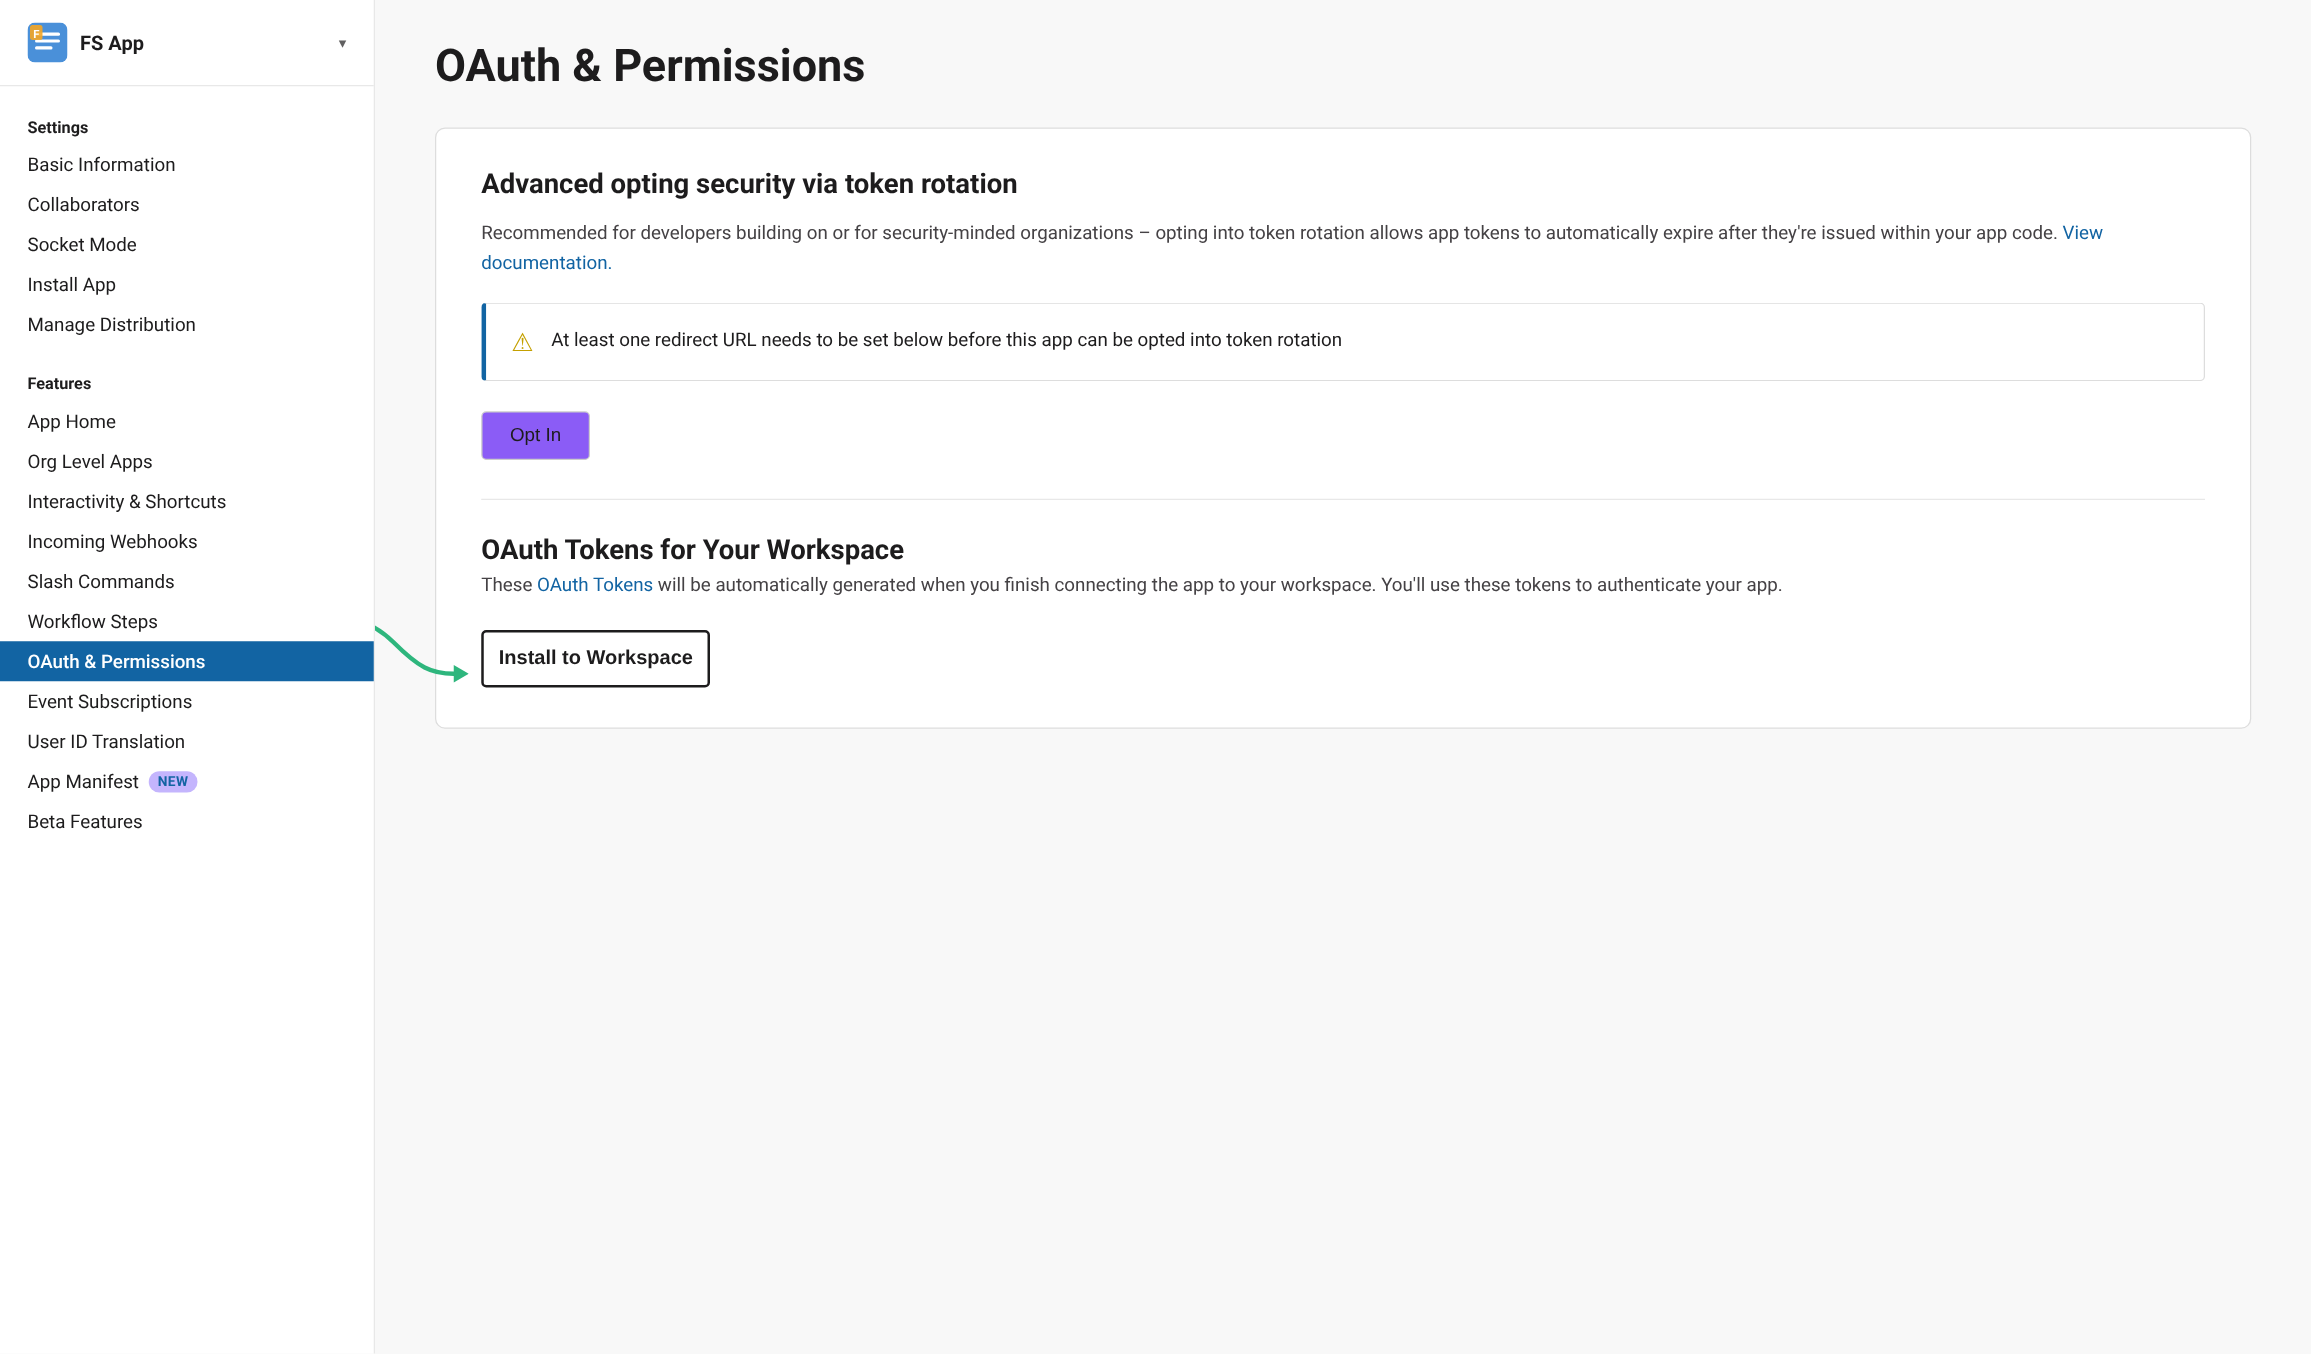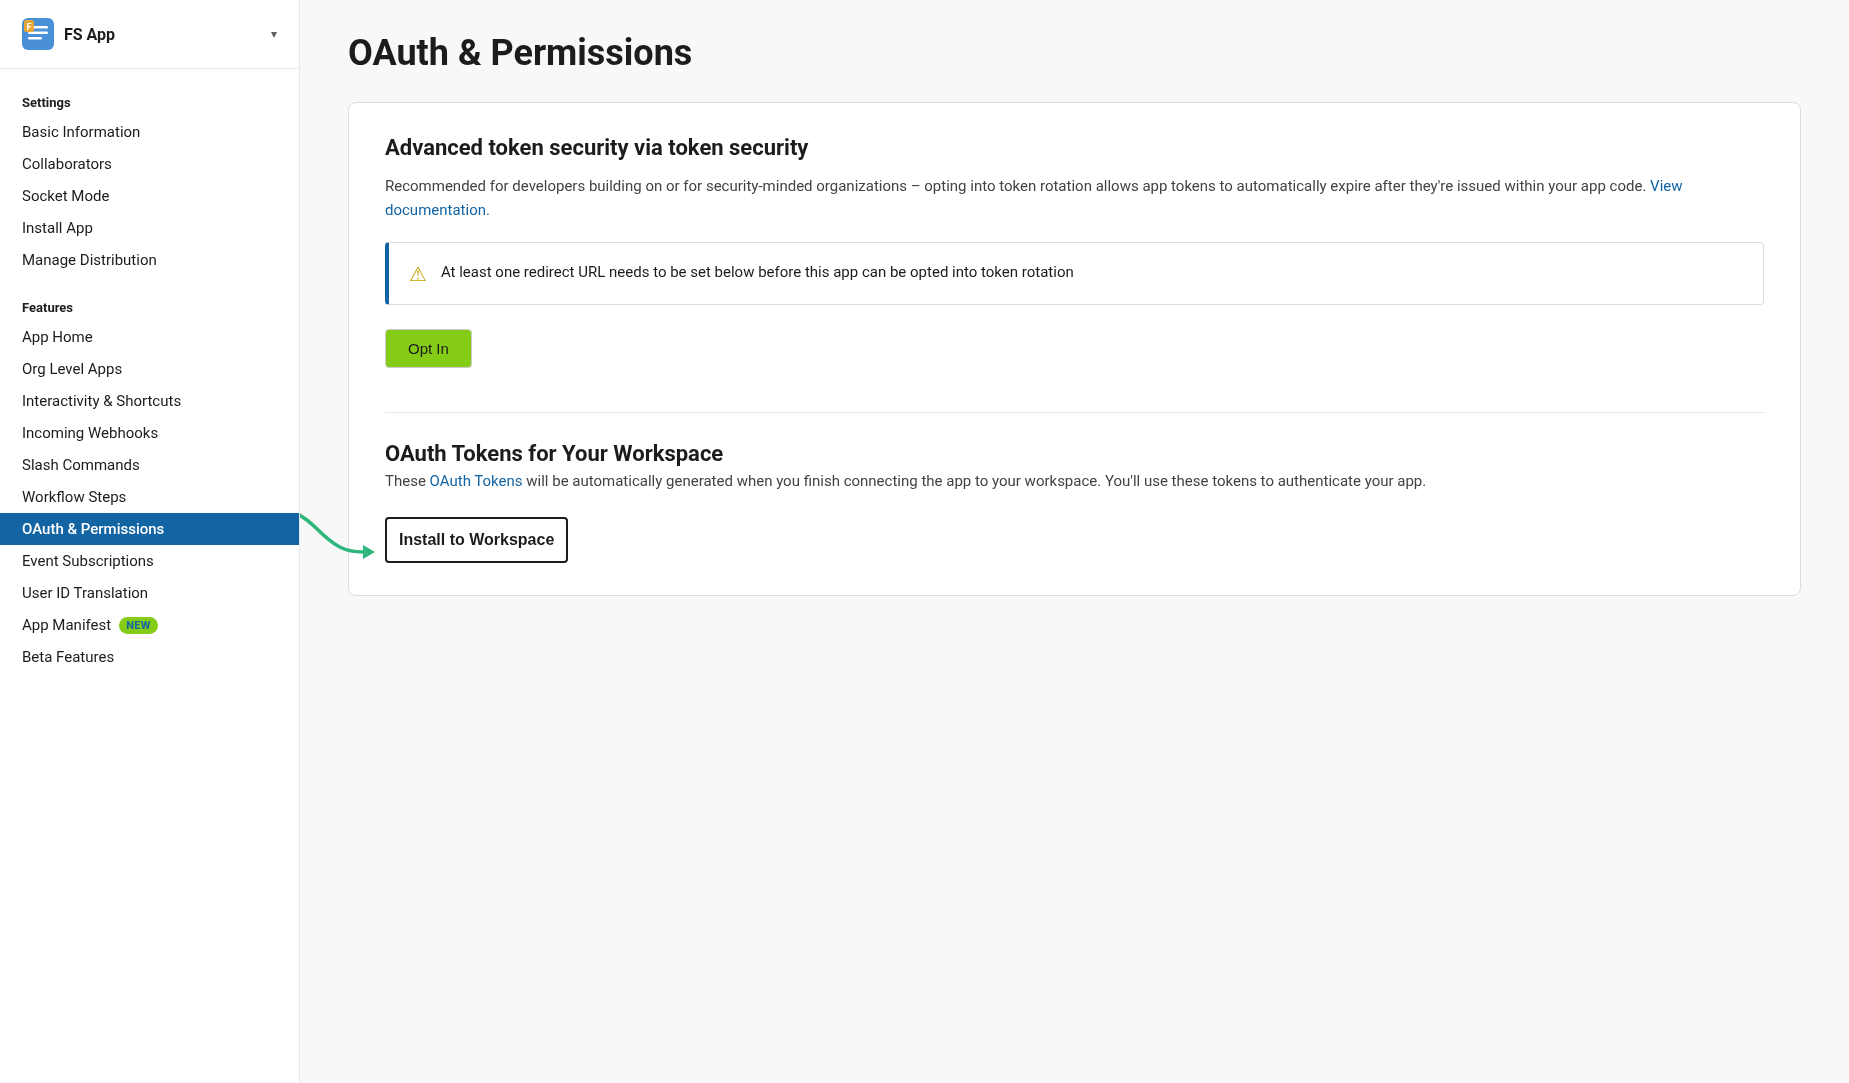--- a/index.html
+++ b/index.html
@@ -78,21 +78,21 @@
       font-weight: 500;
     }
     .sidebar-item-with-badge {
       display: flex;
       align-items: center;
       gap: 8px;
       padding: 7px 22px;
       cursor: pointer;
     }
     .new-badge {
-      background: #84cc16;
+      background: #c4b5fd;
       color: #1264a3;
       font-size: 11px;
       font-weight: 700;
       padding: 2px 7px;
       border-radius: 10px;
       letter-spacing: 0.3px;
     }
     
     .main {
       flex: 1;
@@ -143,29 +143,29 @@
       color: #c4a000;
       margin-top: 1px;
       flex-shrink: 0;
     }
     .warning-text {
       font-size: 15px;
       color: #1d1c1d;
       line-height: 1.5;
     }
     .opt-in-btn {
-      background: #84cc16;
+      background: #8b5cf6;
       border: 1px solid #ccc;
       border-radius: 4px;
       padding: 10px 22px;
       font-size: 15px;
       font-weight: 500;
       color: #1d1c1d;
       cursor: pointer;
-      margin-bottom: 16px;
+      margin-bottom: 3px;
     }
     .divider {
       border: none;
       border-top: 1px solid #e8e8e8;
       margin: 28px 0;
     }
     .oauth-section-title {
       font-size: 22px;
       font-weight: 700;
       color: #1d1c1d;
@@ -248,21 +248,21 @@
       <a class="sidebar-item">Beta Features</a>
     </nav>
   </aside>
 
   <main class="main">
     <h1 class="page-title">OAuth &amp; Permissions</h1>
 
     <div class="content-card">
 
       <section>
-        <h2 class="section-title">Advanced token security via token security</h2>
+        <h2 class="section-title">Advanced opting security via token rotation</h2>
         <p class="section-description">
           <span>Recommended for developers building on or for security-minded organizations – opting into token rotation allows app tokens to automatically expire after they're issued within your app code.</span>
           <a href="#">View documentation.</a>
         </p>
 
         <div class="warning-box">
           <span class="warning-icon">⚠</span>
           <span class="warning-text">At least one redirect URL needs to be set below before this app can be opted into token rotation</span>
         </div>
 

